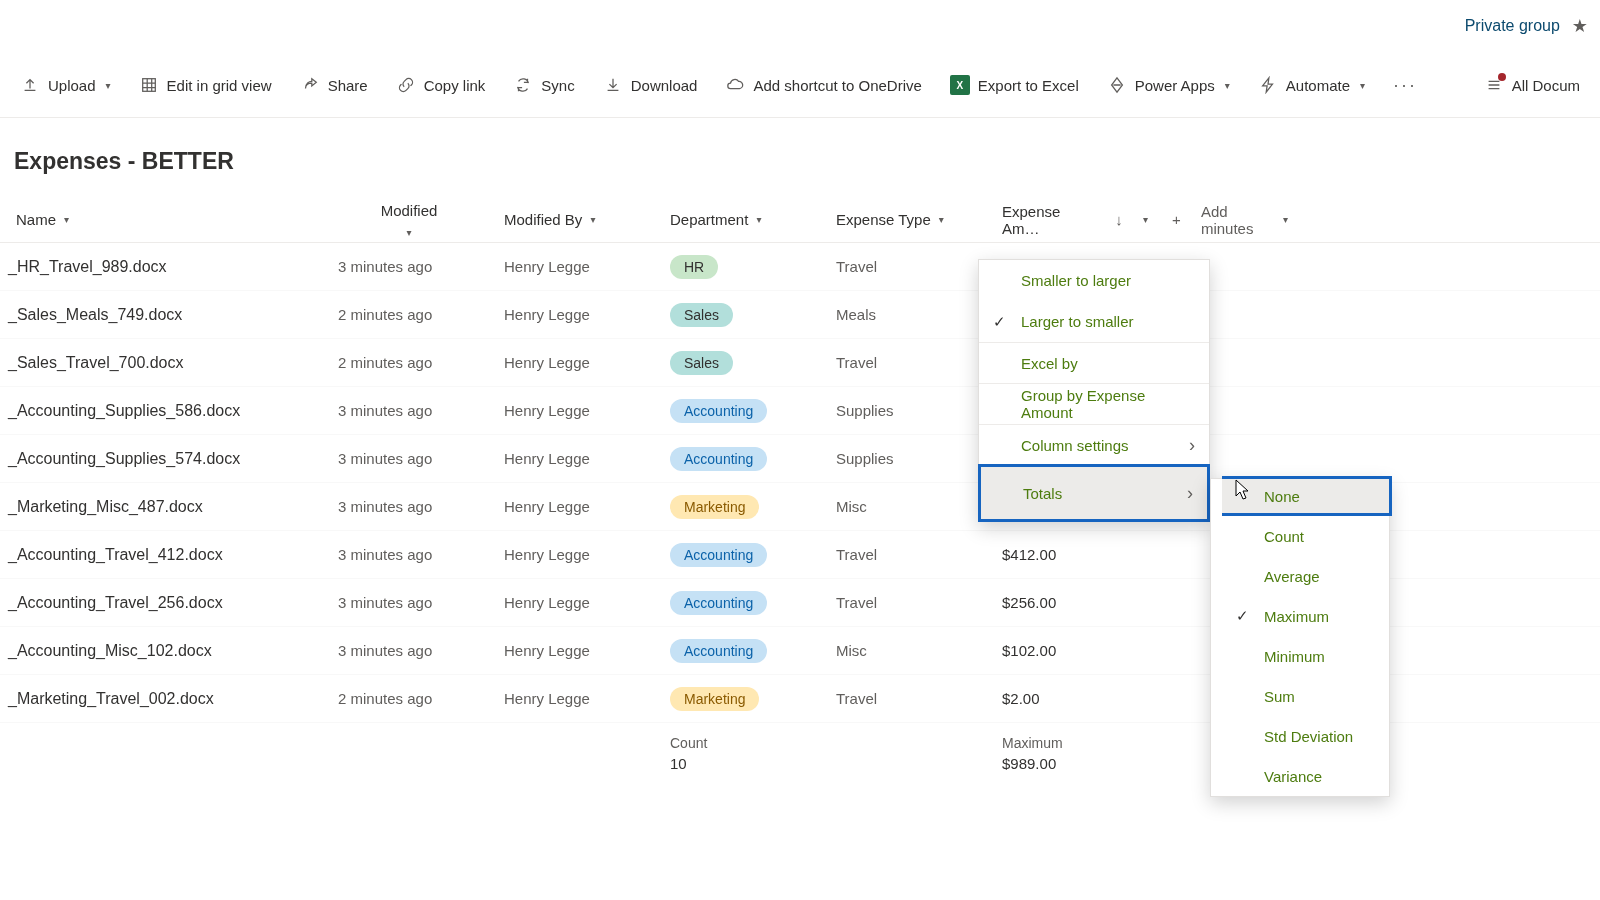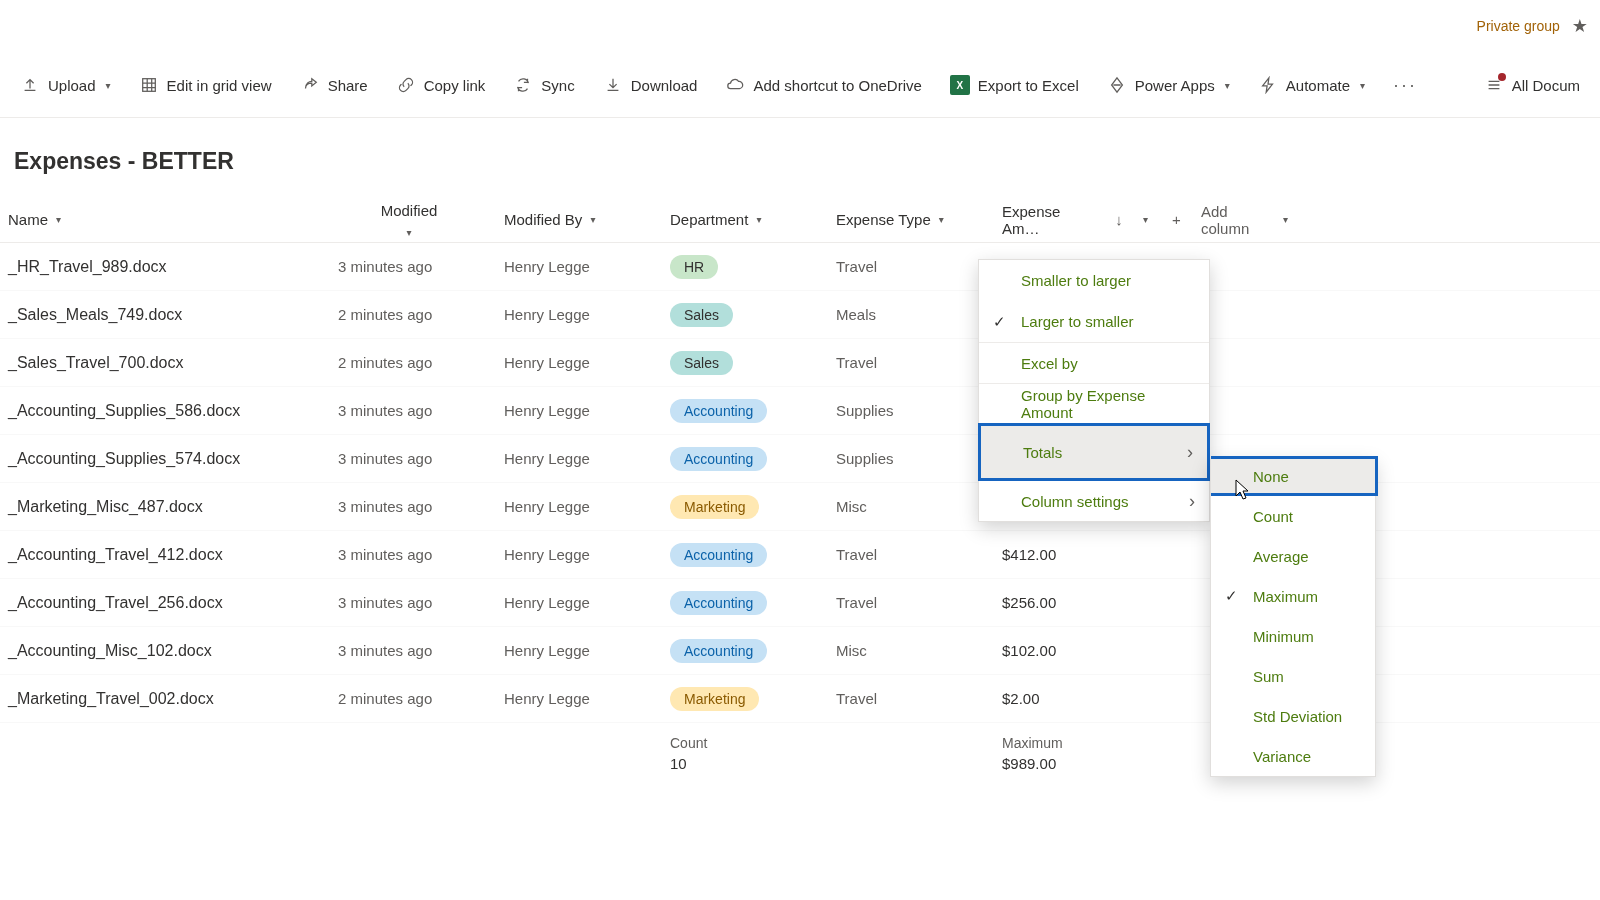--- a/index.html
+++ b/index.html
@@ -1,39 +1,39 @@
 <!DOCTYPE html>
 <html><head>
 <meta charset="utf-8">
 <style>
 * { box-sizing: border-box; margin: 0; padding: 0; }
 body { font-family: "Segoe UI", -apple-system, sans-serif; font-size: 14px; color: #323130; background: #fff; width: 1600px; height: 900px; overflow: hidden; position: relative; }
 
 .topbar { height: 53px; display: flex; justify-content: flex-end; align-items: center; padding: 0 12px; gap: 12px; border-bottom: 1px solid transparent; }
-.topbar-text { font-size: 14px; color: #a16207; }
+.topbar-text { font-size: 16px; color: #0c4a6e; }
 .star-icon { color: #605e5c; font-size: 18px; }
 
 .toolbar { height: 65px; border-bottom: 1px solid #edebe9; display: flex; align-items: center; padding: 0 8px; gap: 4px; }
 .tool-btn { display: flex; align-items: center; gap: 8px; padding: 8px 12px; background: transparent; border: none; font-size: 15px; color: #323130; cursor: pointer; white-space: nowrap; }
 .tool-icon { width: 20px; height: 20px; display: inline-flex; align-items: center; justify-content: center; color: #605e5c; flex-shrink: 0; }
 .tool-icon svg { width: 18px; height: 18px; }
 .tool-chevron { color: #605e5c; font-size: 10px; margin-left: 2px; }
 .toolbar-spacer { flex: 1; }
 .excel-icon { background: #217346; color: #fff; width: 20px; height: 20px; font-size: 10px; font-weight: bold; display: flex; align-items: center; justify-content: center; border-radius: 2px; }
 .more-dots { font-size: 18px; color: #605e5c; letter-spacing: 2px; }
 .view-icon { position: relative; }
 .view-icon .dot { position: absolute; top: -2px; right: -2px; width: 8px; height: 8px; background: #a4262c; border-radius: 50%; }
 
 .page-title { padding: 30px 14px 22px; font-size: 23px; font-weight: 600; }
 
 .grid { width: 100%; }
 .grid-header { display: flex; border-bottom: 1px solid #edebe9; height: 46px; align-items: center; padding-left: 0; }
 .col-header { display: flex; align-items: center; gap: 8px; font-size: 15px; color: #323130; padding: 0 12px; cursor: pointer; }
 .col-header .chev { color: #605e5c; font-size: 10px; }
-.col-name { width: 326px; padding-left: 8px; }
+.col-name { width: 326px; padding-left: 16px; }
 .col-modified { width: 166px; flex-direction: column; }
 .col-modifiedby { width: 166px; }
 .col-dept { width: 166px; }
 .col-exptype { width: 166px; }
 .col-amount { width: 170px; }
 .col-add { width: 140px; color: #605e5c; }
 .sort-arrow { color: #605e5c; }
 
 .grid-row { display: flex; height: 48px; align-items: center; border-bottom: 1px solid #f8f8f8; }
 .cell { padding: 0 12px; font-size: 15px; color: #605e5c; }
@@ -55,21 +55,21 @@
 .footer-label { font-size: 14px; color: #605e5c; margin-bottom: 4px; }
 .footer-value { font-size: 15px; color: #323130; }
 
 .menu1 { position: absolute; left: 978px; top: 259px; width: 232px; background: #fff; box-shadow: 0 6px 18px rgba(0,0,0,0.18); border: 1px solid #e1dfdd; z-index: 50; }
 .menu-item { height: 41px; display: flex; align-items: center; padding: 0 18px 0 42px; font-size: 15px; color: #4d7c0f; cursor: pointer; position: relative; }
 .menu-item.checked::before { content: "✓"; position: absolute; left: 14px; font-size: 15px; color: #323130; }
 .menu-item.hasarrow::after { content: "›"; position: absolute; right: 14px; font-size: 18px; color: #605e5c; }
 .menu-sep { border-top: 1px solid #edebe9; }
 .menu-highlight { background: #ecebe9; border: 3px solid #1664c0; margin: -1px; height: 52px; z-index: 60; box-sizing: content-box; }
 
-.menu2 { position: absolute; left: 1210px; top: 458px; width: 166px; background: #fff; box-shadow: 0 6px 18px rgba(0,0,0,0.18); border: 1px solid #e1dfdd; z-index: 55; }
+.menu2 { position: absolute; left: 1210px; top: 478px; width: 180px; background: #fff; box-shadow: 0 6px 18px rgba(0,0,0,0.18); border: 1px solid #e1dfdd; z-index: 55; padding-left: 11px; }
 .menu2 .menu-item { height: 40px; }
 .menu2 .menu-highlight2 { background: #ecebe9; border-top: 3px solid #1664c0; border-bottom: 3px solid #1664c0; border-right: 3px solid #1664c0; margin: -3px -3px 0 0; }
 
 .cursor { position: absolute; left: 1231px; top: 478px; z-index: 100; width: 20px; height: 24px; }
 </style>
 </head>
 <body>
 
 <div class="topbar">
   <span class="topbar-text">Private group</span>
@@ -190,21 +190,21 @@
       </div>
     <div class="col-header col-dept">
         <span>Department</span>
         <span class="chev">▾</span>
       </div>
     <div class="col-header col-exptype">
         <span>Expense Type</span>
         <span class="chev">▾</span>
       </div>
     <div class="col-header col-amount"><span>Expense Am…</span>&nbsp;<span class="sort-arrow">↓</span>&nbsp;<span class="chev">▾</span></div>
-    <div class="col-header col-add"><span>+</span>&nbsp;<span>Add column</span>&nbsp;<span class="chev">▾</span></div>
+    <div class="col-header col-add"><span>+</span>&nbsp;<span>Add minutes</span>&nbsp;<span class="chev">▾</span></div>
   </div>
   <div id="grid-body">
       <div class="grid-row">
         <div class="cell cell-name">_HR_Travel_989.docx</div>
         <div class="cell cell-modified">3 minutes ago</div>
         <div class="cell cell-modifiedby">Henry Legge</div>
         <div class="cell cell-dept"><span class="pill pill-hr">HR</span></div>
         <div class="cell cell-exptype">Travel</div>
         <div class="cell cell-amount"></div>
       </div>
@@ -303,25 +303,25 @@
     </div>
   <div class="menu-item checked">
       <span>Larger to smaller</span>
     </div>
   <div class="menu-item menu-sep">
       <span>Excel by</span>
     </div>
   <div class="menu-item menu-sep">
       <span>Group by Expense Amount</span>
     </div>
+  <div class="menu-item menu-sep hasarrow">
+      <span>Column settings</span>
+    </div>
   <div class="menu-item menu-sep hasarrow menu-highlight">
       <span>Totals</span>
-    </div>
-  <div class="menu-item menu-sep hasarrow">
-      <span>Column settings</span>
     </div>
 </div>
 
 <div class="menu2">
   <div class="menu-item menu-highlight2">
       <span>None</span>
     </div>
   <div class="menu-item">
       <span>Count</span>
     </div>

